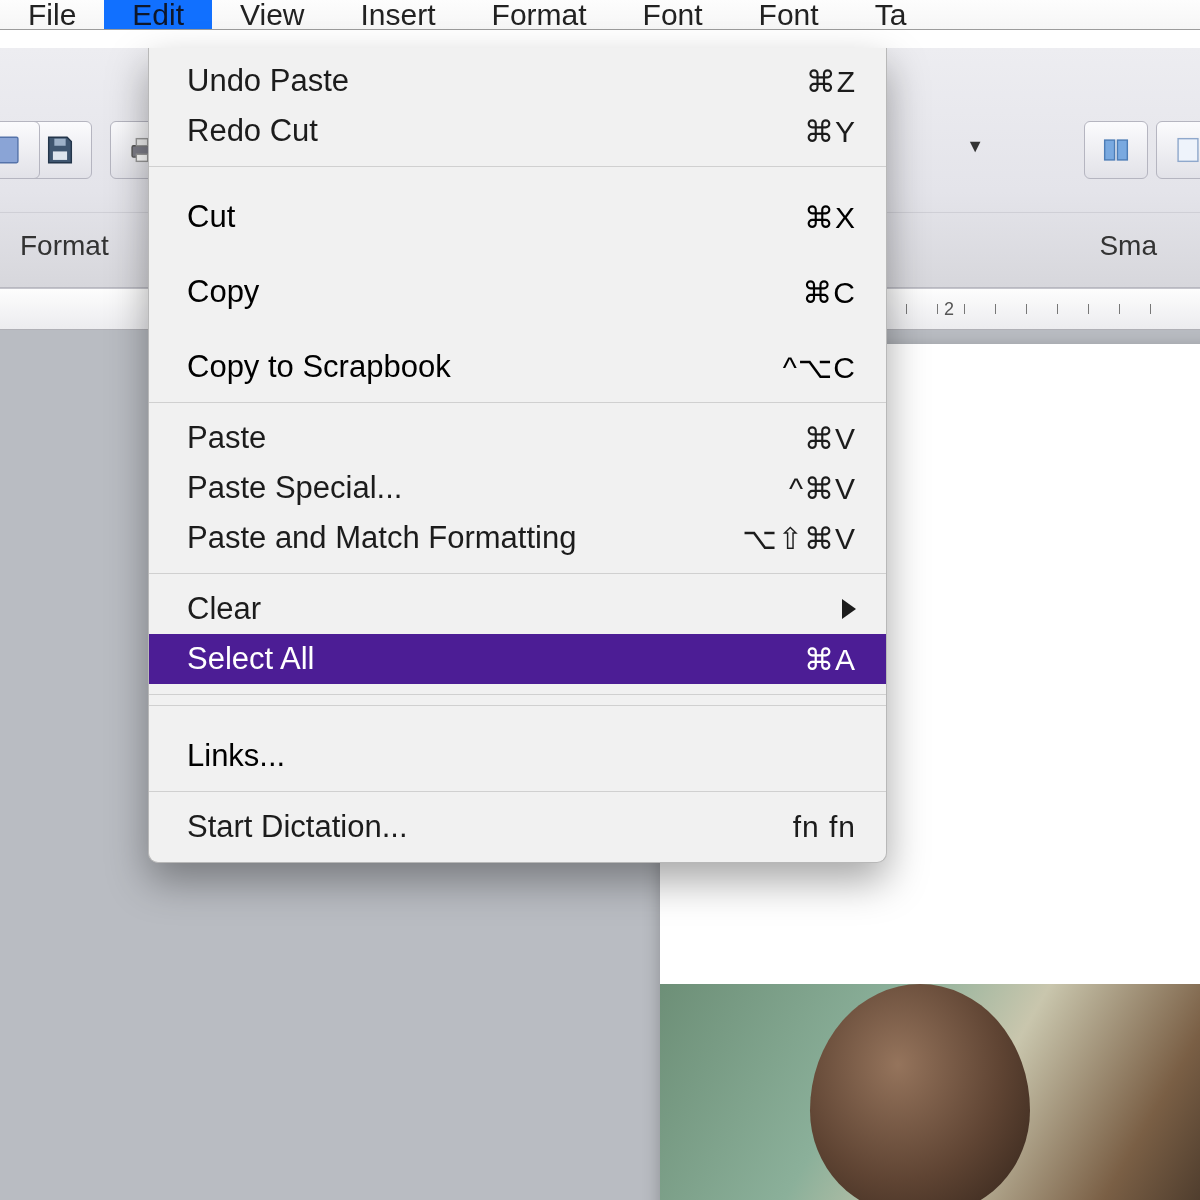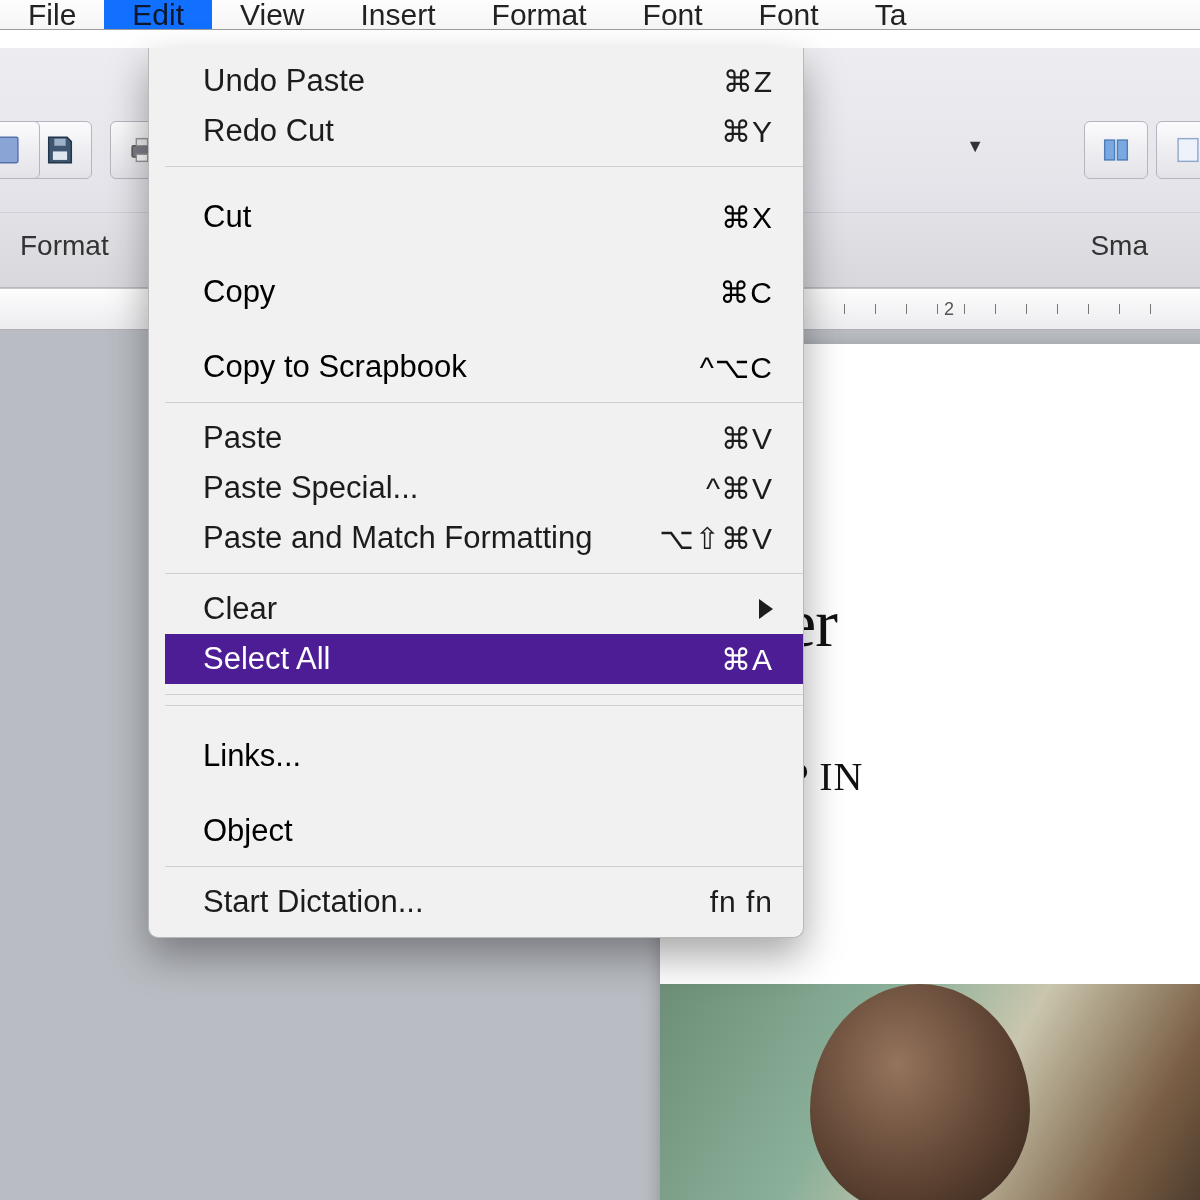--- a/index.html
+++ b/index.html
@@ -65,21 +65,21 @@
     display: flex;
     align-items: flex-end;
     font-size: 28px;
     color: #333;
     border-top: 1px solid #cfcfd6;
   }
   .tab-left {
     position: absolute; left: 20px; bottom: 10px;
   }
   .tab-right {
-    position: absolute; right: 52px; bottom: 10px;
+    position: absolute; right: 43px; bottom: 10px;
   }
 
   
   .ruler {
     position: absolute;
     top: 288px; left: 0; right: 0;
     height: 42px;
     background: linear-gradient(#fdfdfd, #ececef);
     border-top: 1px solid #c5c5cc;
     border-bottom: 1px solid #b0b0b6;
@@ -117,27 +117,27 @@
     position:absolute; left: 150px; bottom: 30px; width: 220px; height: 230px;
     border-radius: 50% 50% 45% 45% / 55% 55% 45% 45%;
     background: radial-gradient(ellipse at 40% 35%, #95745c 0%, #5f4433 55%, #2f2118 100%);
   }
 
   
   .dropdown {
     position: absolute;
     top: 48px;
     left: 148px;
-    width: 656px;
+    width: 739px;
     background: #f1f1f1;
     border: 1px solid #b8b8b8;
     border-top: none;
     border-radius: 0 0 10px 10px;
     box-shadow: 0 18px 40px rgba(0,0,0,.35);
-    padding: 8px 0 10px 16px;
+    padding: 8px 0 10px 0;
     font-size: 31px;
     color: #1c1c1c;
   }
   .dropdown .item {
     display: flex;
     align-items: center;
     justify-content: space-between;
     padding: 7px 30px 7px 38px;
     white-space: nowrap;
   }
@@ -295,24 +295,20 @@
 
   <div class="sep"></div>
 
 
   <div class="sep"></div>
 
   <div class="item disabled">
     <span>Links...</span>
     <span></span>
   </div>
-  <div class="item disabled">
-    <span>Object</span>
-    <span></span>
-  </div>
 
   <div class="sep"></div>
 
   <div class="item">
     <span>Start Dictation...</span>
     <span class="shortcut">fn fn</span>
   </div>
 
 </div>
 

